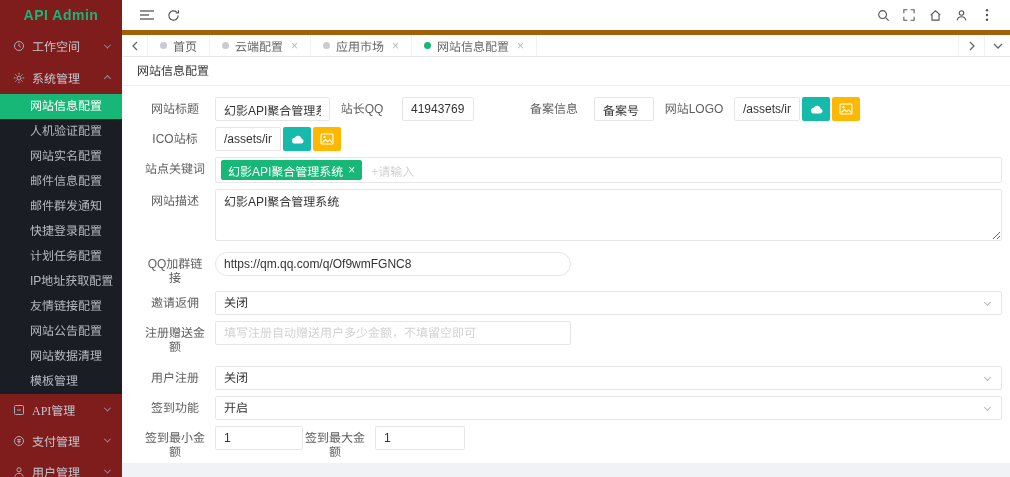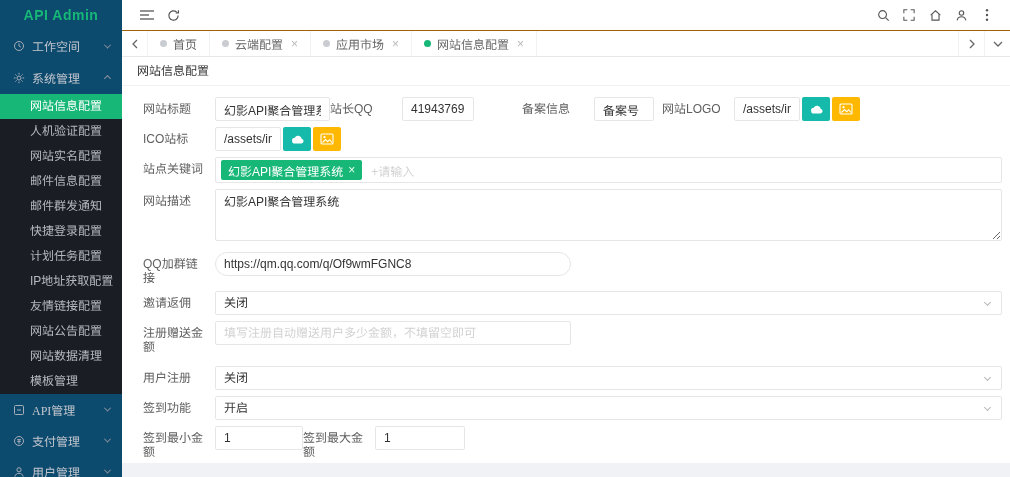--- a/index.html
+++ b/index.html
@@ -1,56 +1,56 @@
 <!DOCTYPE html>
 <html lang="zh-CN"><head>
 <meta charset="utf-8">
 <style>
   * { margin:0; padding:0; box-sizing:border-box; }
   html,body { width:1010px; height:477px; overflow:hidden; }
   body { font-family:"Liberation Sans","DejaVu Sans",sans-serif; font-size:12px; color:#333; background:#f0f2f5; }
   .app { display:flex; width:1010px; height:477px; }
 
   
-  .sidebar { width:122px; flex-shrink:0; background:#0c4a6e; overflow:hidden; }
+  .sidebar { width:122px; flex-shrink:0; background:#7f1d1d; overflow:hidden; }
   .logo { height:30px; line-height:30px; text-align:center; color:#16b777; font-weight:bold; font-size:14px; letter-spacing:.5px; }
   .menu-item { height:32px; display:flex; align-items:center; gap:7px; padding:0 12px 0 13px; color:#c3c6cd; cursor:pointer;font-family:Liberation Serif, serif; }
   .menu-item svg { flex-shrink:0; }
   .menu-item .mlabel { flex:1; }
   .cv { width:5px; height:5px; border-right:1px solid #8f949d; border-bottom:1px solid #8f949d; flex-shrink:0; }
   .cv.down { transform:rotate(45deg) translate(-1px,-1px); }
   .cv.up { transform:rotate(-135deg); }
   .submenu { background:#1a1d24; }
   .submenu-item { height:25px; line-height:25px; padding-left:30px; color:#b6b9c0; cursor:pointer; white-space:nowrap; }
   .submenu-item.active { background:#16b777; color:#fff; }
   .bottom-item { height:31px;align-items:center; }
 
   
   .main { flex:1; min-width:0; display:flex; flex-direction:column; }
   .navbar { height:30px; background:#fff; display:flex; align-items:center; padding:0 10px 0 12px; flex-shrink:0; }
   .nav-icon { width:26px; height:24px; display:flex; align-items:center; justify-content:center; cursor:pointer; }
   .nav-right { margin-left:auto; display:flex; align-items:center; }
 
-  .tabbar { height:27px; background:#fff; border-top:1px solid #a16207; border-bottom:1px solid #e8e8e8; display:flex; align-items:stretch; flex-shrink:0; }
+  .tabbar { height:27px; background:#fff; border-top:5px solid #a16207; border-bottom:1px solid #e8e8e8; display:flex; align-items:stretch; flex-shrink:0; }
   .tab-nav-btn { width:26px; display:flex; align-items:center; justify-content:center; cursor:pointer; border-right:1px solid #f2f2f2; }
   .tab { display:flex; align-items:center; gap:6px; padding:0 12px; border-right:1px solid #f2f2f2; color:#666; cursor:pointer; white-space:nowrap; }
   .dot { width:7px; height:7px; border-radius:50%; background:#c9ccd1; flex-shrink:0; }
   .tab.active .dot { background:#16b777; }
   .tab .tclose { color:#b9b9b9; font-size:12px; margin-left:2px; }
   .tabbar-right { margin-left:auto; display:flex; }
   .tabbar-right .tab-nav-btn { border-right:none; border-left:1px solid #f2f2f2; }
 
   
   .content { flex:1; background:#f0f2f5; overflow:hidden; }
   .card { background:#fff; height:406px; overflow:hidden; }
   .card-header { height:29px; line-height:29px; padding-left:15px; border-bottom:1px solid #f2f2f2; color:#333; }
   .form { padding:11px 8px 0 21px; }
 
   .fi { display:flex; align-items:flex-start; margin-bottom:6px; }
-  .fl { width:72px; padding:5px 8px 0 0; text-align:left; color:#5f5f5f; line-height:14px; flex-shrink:0; }
+  .fl { width:72px; padding:5px 8px 0 0; text-align:center; color:#5f5f5f; line-height:14px; flex-shrink:0; }
   .inp { height:24px; border:1px solid #e6e6e6; border-radius:2px; padding:0 8px; font-size:12px;
          color:#333; background:#fff; outline:none; font-family:inherit; }
   .inp::placeholder { color:#d2d2d2; }
   .grow { flex:1; }
   .sel { position:relative; flex:1; height:24px; line-height:22px; border:1px solid #e6e6e6; border-radius:2px; padding:0 24px 0 8px; color:#333; background:#fff; cursor:pointer; }
   .sel-chev { position:absolute; right:11px; top:8px; width:5px; height:5px; border-right:1px solid #b7b7b7; border-bottom:1px solid #b7b7b7; transform:rotate(45deg); }
   .iconbtn { width:28px; height:24px; border:none; border-radius:2px; display:flex; align-items:center; justify-content:center; cursor:pointer; margin-left:2px; flex-shrink:0; }
   .btn-teal { background:#16baaa; }
   .btn-orange { background:#ffb800; }
   .kwbox { flex:1; height:26px; border:1px solid #e6e6e6; border-radius:2px; display:flex; align-items:center; gap:9px; padding:0 5px; }

